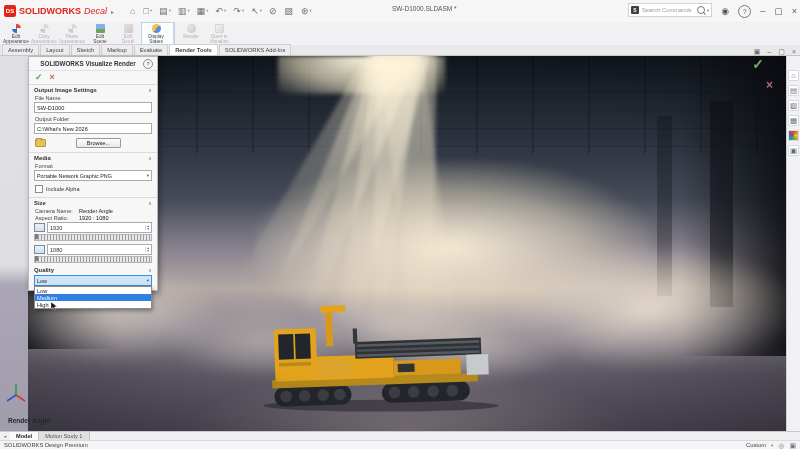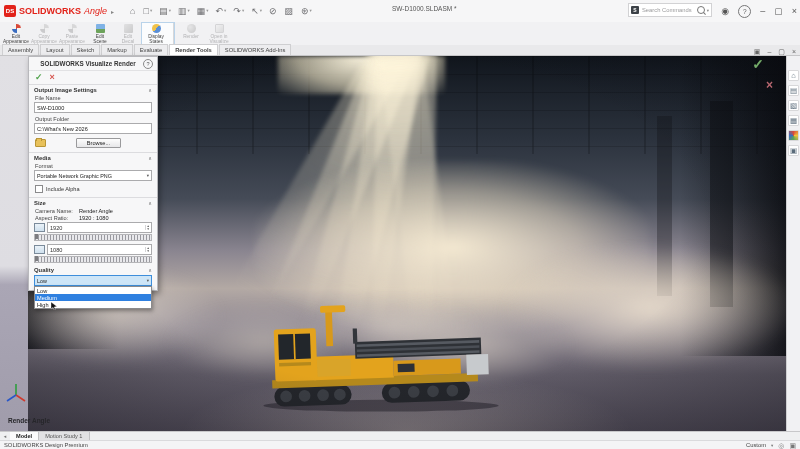--- a/index.html
+++ b/index.html
@@ -123,21 +123,21 @@
   .sb-icon{font-size:7px;color:#777;line-height:1;}
 </style>
 </head>
 <body>
 
 <div class="screen">
 
   <div class="titlebar">
     <div class="logo-mark">DS</div>
     <span class="brand">SOLIDWORKS</span>
-    <span class="edition">Angle</span>
+    <span class="edition">Decal</span>
     <span class="brand-expand">▸</span>
     <div class="qa-row">
       <span class="qa-item">
           <span class="qa-glyph">⌂</span>
           <span class="qa-caret"></span>
         </span>
         <span class="qa-item">
           <span class="qa-glyph">□</span>
           <span class="qa-caret">▾</span>
         </span>

